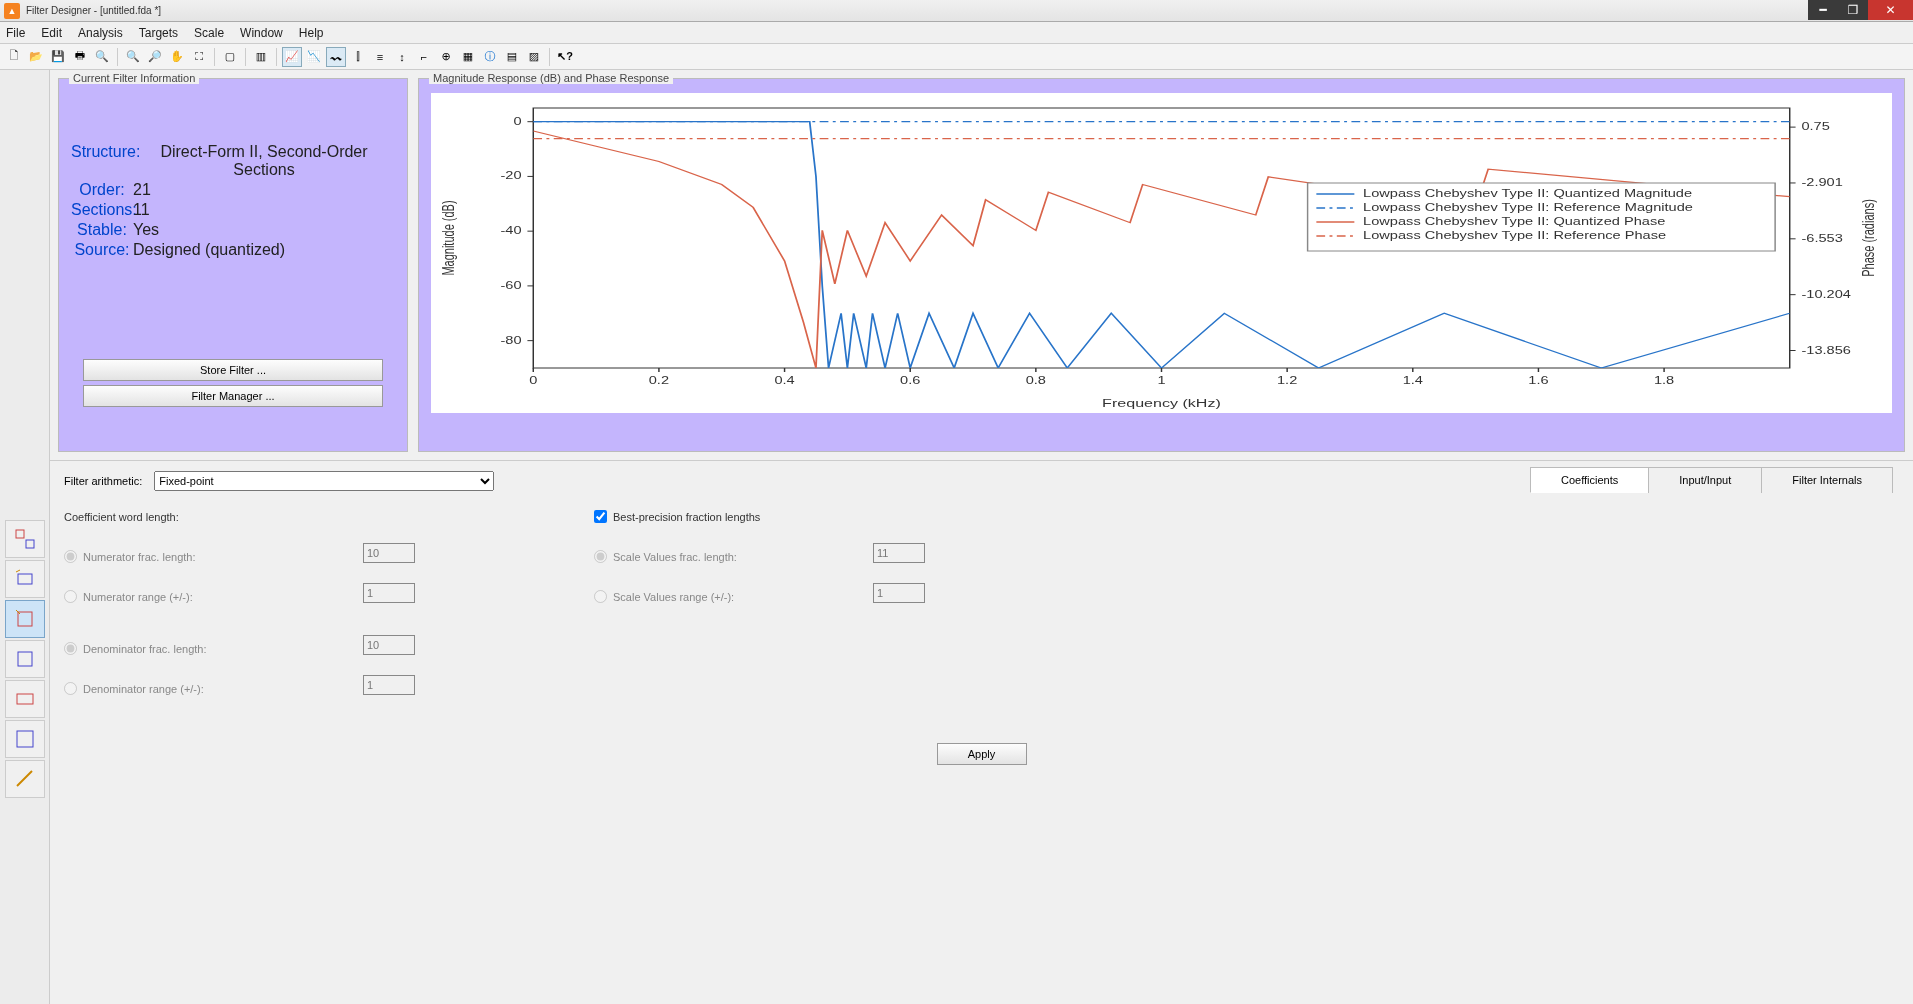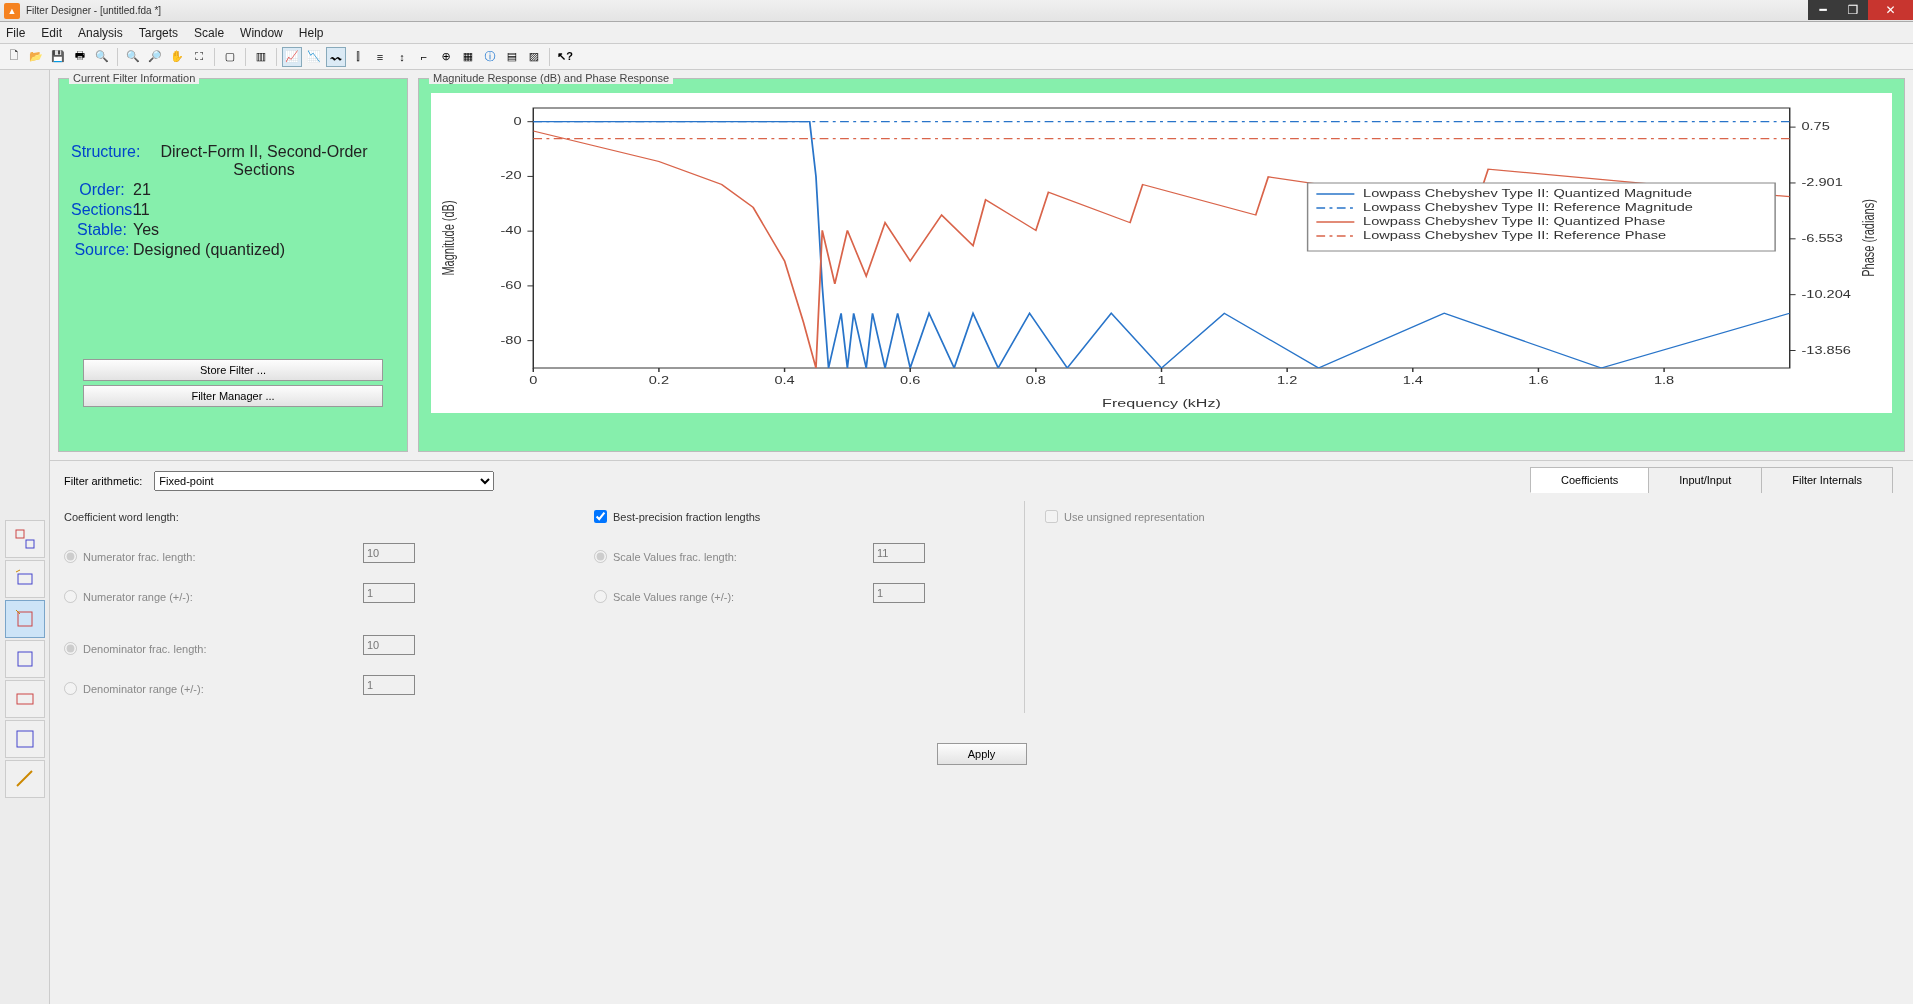--- a/index.html
+++ b/index.html
@@ -20,21 +20,21 @@
 .tbtn { width: 20px; height: 20px; display: flex; align-items: center; justify-content: center; border: 1px solid transparent; }
 .tsep { width: 1px; height: 18px; background: #ccc; margin: 0 3px; }
 
 .main-area { display: flex; height: calc(100vh - 70px); }
 .left-icons { width: 50px; background: #ececec; display: flex; flex-direction: column; align-items: center; padding-top: 450px; gap: 0; border-right:1px solid #ccc;}
 .left-icons .ibtn { width: 40px; height: 38px; border: 1px solid #ccc; background: #f0f0f0; margin-bottom: 2px; display:flex; align-items:center; justify-content:center;}
 .left-icons .ibtn.active { background: #cde4f7; border-color: #7aa5c9; }
 
 .content { flex: 1; display: flex; flex-direction: column; }
 .upper { display: flex; height: 390px; padding: 8px; gap: 10px; }
-.panel { border: 1px solid #bbb; position: relative; background: #86efac; padding: 14px 12px 24px 12px; }
+.panel { border: 1px solid #bbb; position: relative; background: #c4b5fd; padding: 14px 12px 24px 12px; }
 .panel-title { position: absolute; top: -7px; left: 10px; background: #f0f0f0; padding: 0 4px; font-size: 11px; color: #444; }
 .filter-info { width: 350px; }
 .info-grid { margin-top: 50px; font-size: 16px; text-align: center; }
 .info-row { display: flex; margin-bottom: 2px; }
 .info-row .lbl { color: #0044cc; width: 62px; }
 .info-row .val { color: #222; }
 .info-btn { display: block; width: 300px; margin: 4px auto; padding: 4px; background: linear-gradient(#fdfdfd,#e3e3e3); border: 1px solid #999; text-align: center; font-size: 11px; }
 .info-btns { margin-top: 100px; }
 
 .plot-panel { flex: 1; }
@@ -324,26 +324,20 @@
             <span class="lbl" style="width:260px">Scale Values frac. length:</span>
             <input class="finput" disabled="" value="11" style="">
           </div>
           <div class="frow dis">
             <input type="radio" class="radio" disabled="" style="">
             <span class="lbl" style="width:260px">Scale Values range (+/-):</span>
             <input class="finput" disabled="" value="1" style="">
           </div>
         </div>
 
-        <div class="coef-right">
-          <div class="frow dis">
-            <input type="checkbox" disabled="" style="margin-right: 6px;">
-            <span class="lbl">Use unsigned representation</span>
-          </div>
-        </div>
       </div>
 
       <div class="apply-row">
         <button class="apply-btn">Apply</button>
       </div>
     </div>
   </div>
 </div>
 
 </body></html>

